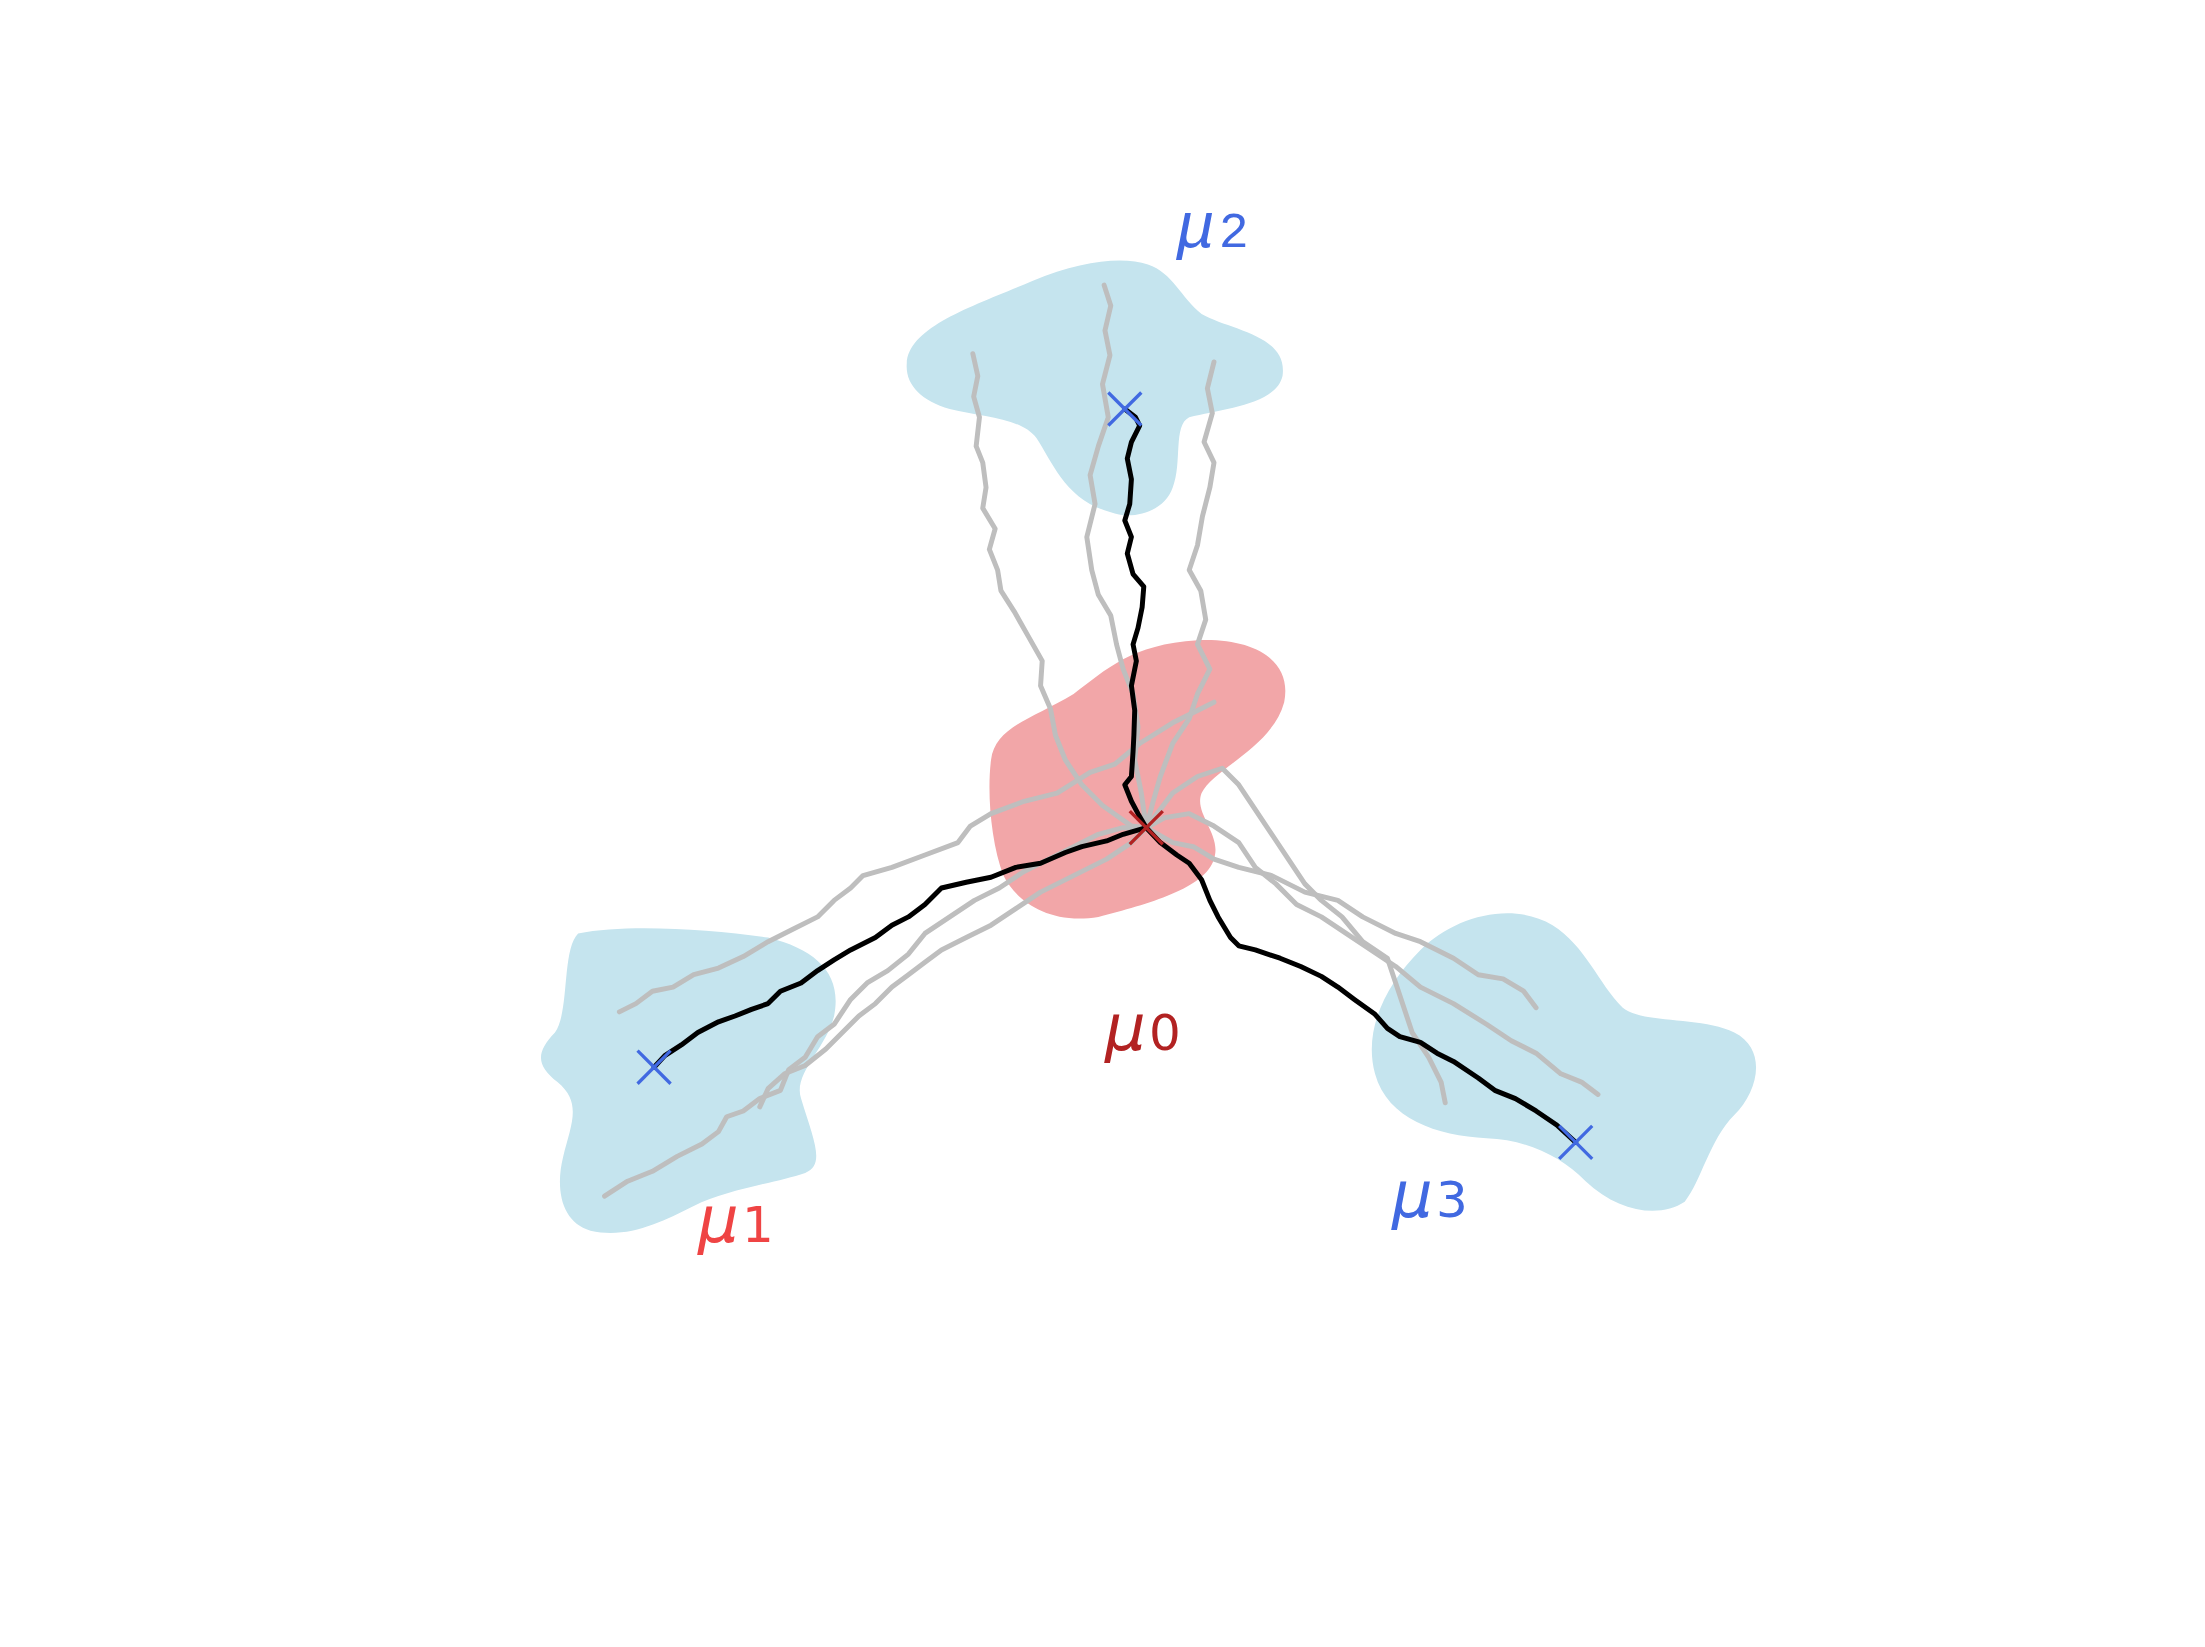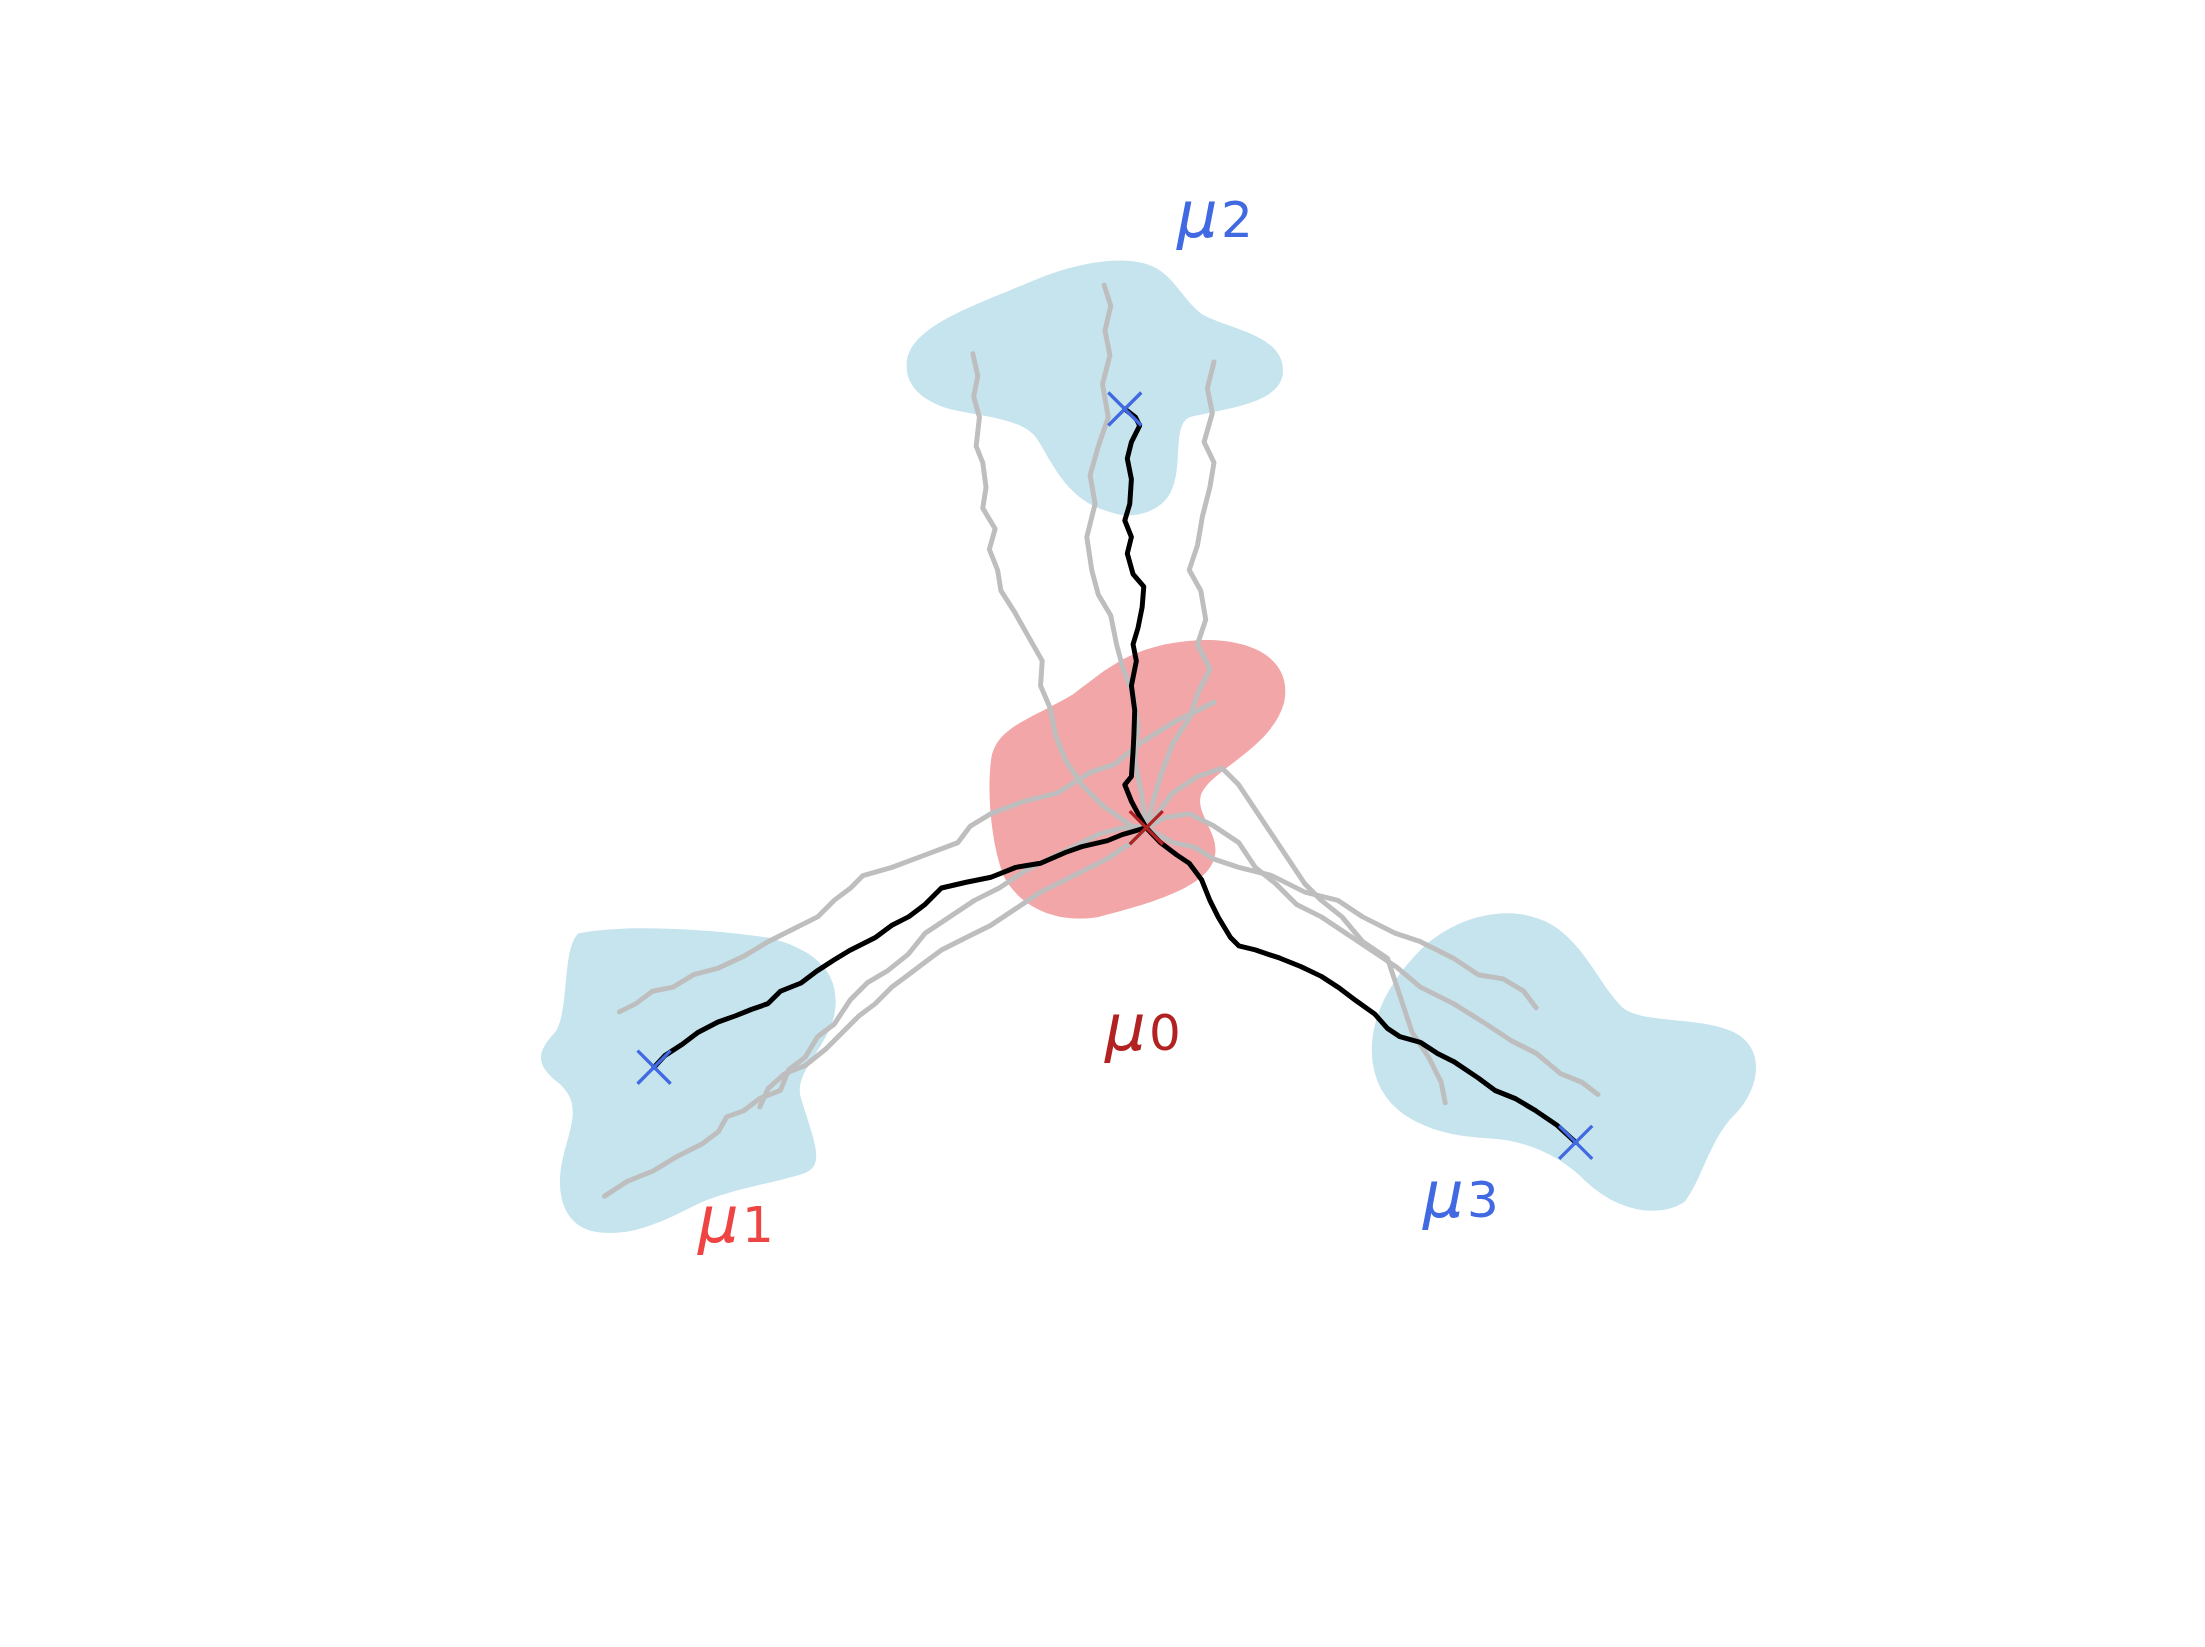--- a/index.html
+++ b/index.html
@@ -56,25 +56,25 @@
   <g stroke="#4169e1" stroke-width="4">
     <line x1="1888" y1="1363" x2="1928" y2="1403"></line>
       <line x1="1928" y1="1363" x2="1888" y2="1403"></line>
   </g>
   <g stroke="#b22222" stroke-width="4">
     <line x1="1368" y1="982" x2="1408" y2="1022"></line>
       <line x1="1408" y1="982" x2="1368" y2="1022"></line>
   </g>
 </svg>
 
-<div class="label" style="left:1177px; top:183px; color:#4169e1;">
+<div class="label" style="left:1177px; top:198px; color:#4169e1;font-family:Liberation Mono, monospace;">
   <span class="mu">μ</span><span class="sub">2</span>
 </div>
 <div class="label" style="left:1105px; top:996px; color:#b22222;">
   <span class="mu">μ</span><span class="sub">0</span>
 </div>
 <div class="label" style="left:698px; top:1188px; color:#ef4444;">
   <span class="mu">μ</span><span class="sub">1</span>
 </div>
-<div class="label" style="left:1392px; top:1163px; color:#4169e1;margin-left:31px;">
+<div class="label" style="left:1392px; top:1163px; color:#4169e1;">
   <span class="mu">μ</span><span class="sub">3</span>
 </div>
 
 
 </body></html>

